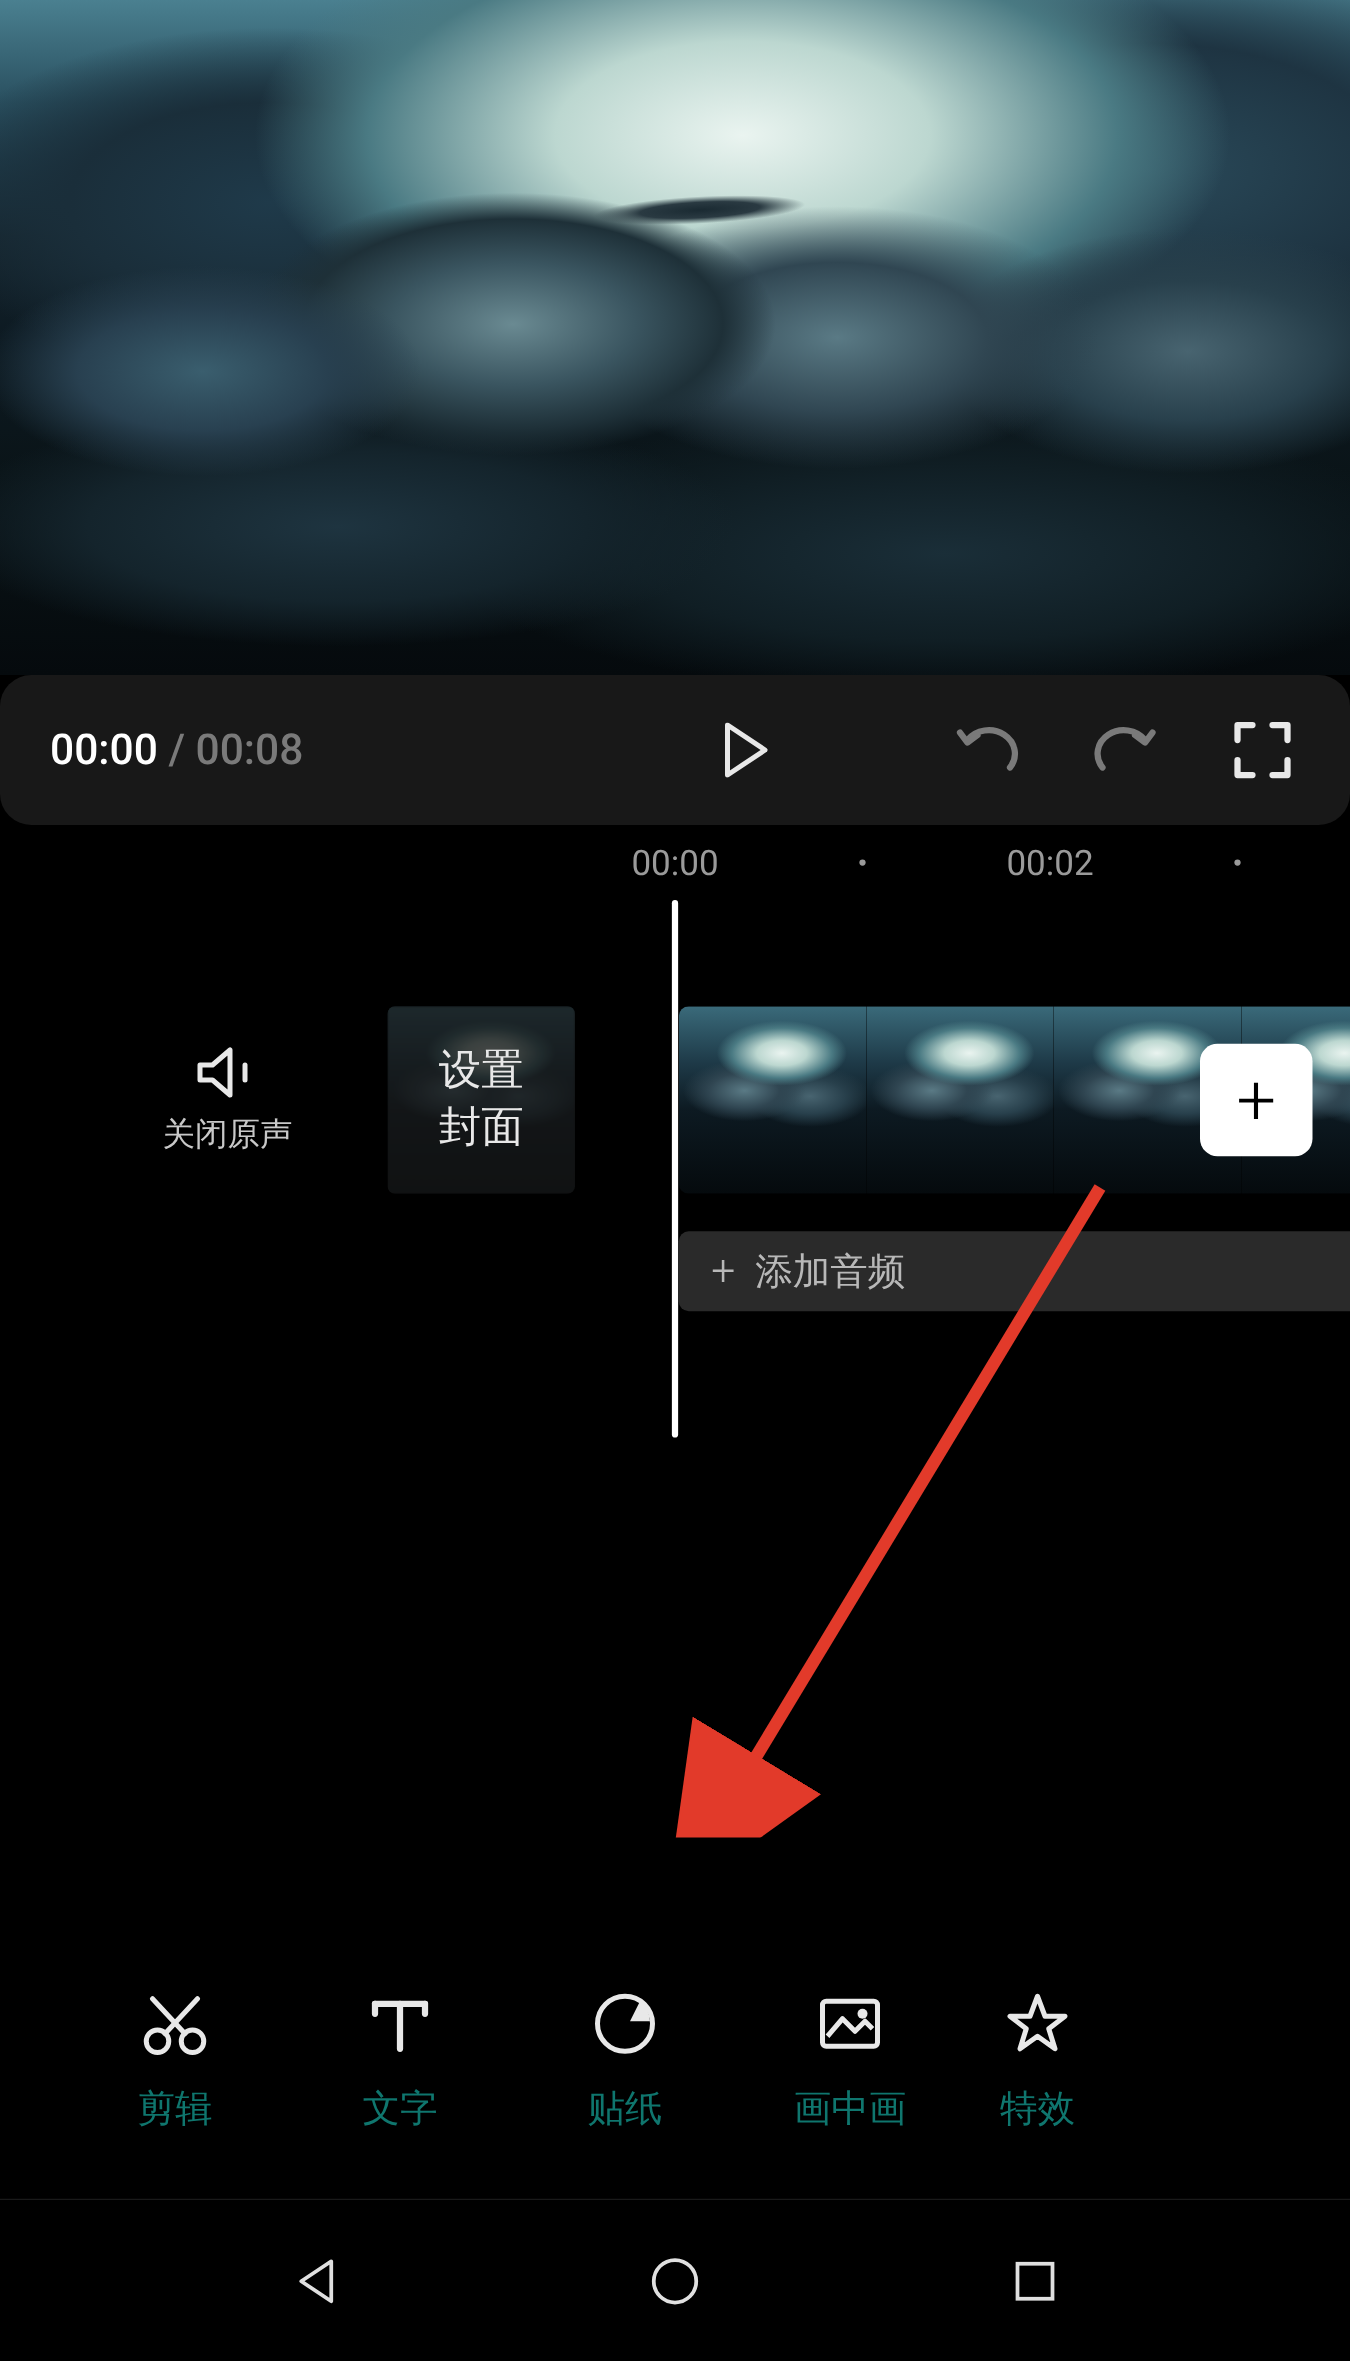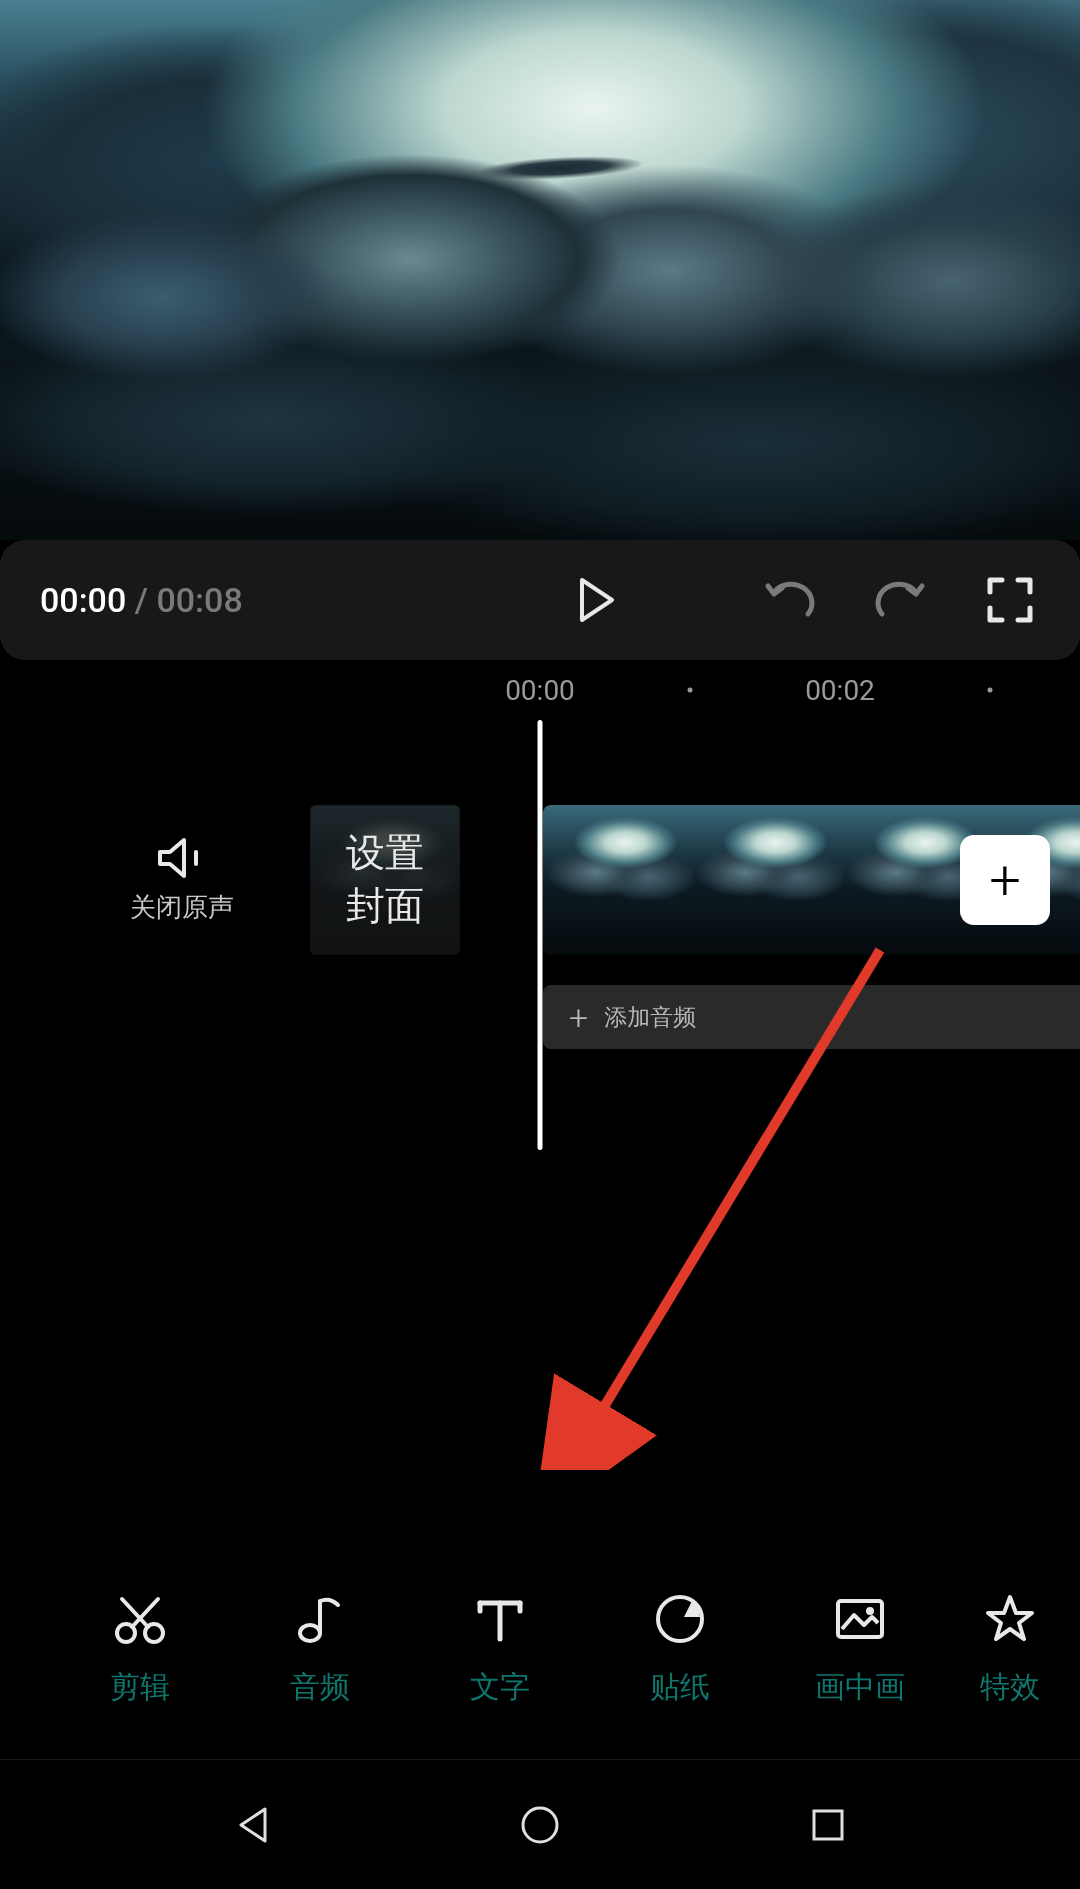--- a/index.html
+++ b/index.html
@@ -155,21 +155,21 @@
   .cover-tile .mini-clouds {
     position: absolute; inset: 0;
     filter: brightness(0.5) blur(1px);
   }
   .cover-tile .overlay {
     position: absolute; inset: 0;
     background: rgba(30,30,30,0.55);
   }
   .cover-label {
     position: relative;
-    font-size: 39px;
+    font-size: 34px;
     text-align: center;
     line-height: 1.35;
     color: #e8e8e8;
   }
 
   .clip-strip {
     position: absolute;
     left: 543px;
     height: 150px;
     display: flex;
@@ -223,21 +223,21 @@
     align-items: center;
     padding-left: 26px;
     gap: 16px;
     color: #b8b8b8;
   }
   .audio-plus {
     font-size: 34px;
     font-weight: 300;
   }
   .audio-label {
-    font-size: 23px;
+    font-size: 30px;
   }
 
   
   .anno-arrow {
     position: absolute;
     pointer-events: none;
     z-index: 20;
   }
 
   
@@ -397,29 +397,20 @@
       <svg width="56" height="56" viewBox="0 0 56 56">
         <circle cx="14" cy="42" r="9" fill="none" stroke="#e8e8e8" stroke-width="4"></circle>
         <circle cx="42" cy="42" r="9" fill="none" stroke="#e8e8e8" stroke-width="4"></circle>
         <line x1="20" y1="36" x2="46" y2="8" stroke="#e8e8e8" stroke-width="4" stroke-linecap="round"></line>
         <line x1="36" y1="36" x2="10" y2="8" stroke="#e8e8e8" stroke-width="4" stroke-linecap="round"></line>
       </svg>
     </div>
     <div class="tool-label">剪辑</div>
   </div>
 
-  <div class="tool-item">
-    <div class="tool-icon">
-      <svg width="56" height="56" viewBox="0 0 56 56">
-        <ellipse cx="18" cy="42" rx="10" ry="8" fill="none" stroke="#e8e8e8" stroke-width="4"></ellipse>
-        <path d="M28 42 V10 Q38 6 46 14" fill="none" stroke="#e8e8e8" stroke-width="4" stroke-linecap="round"></path>
-      </svg>
-    </div>
-    <div class="tool-label">音频</div>
-  </div>
 
   <div class="tool-item">
     <div class="tool-icon">
       <svg width="56" height="56" viewBox="0 0 56 56">
         <line x1="8" y1="12" x2="48" y2="12" stroke="#e8e8e8" stroke-width="5" stroke-linecap="round"></line>
         <line x1="28" y1="12" x2="28" y2="48" stroke="#e8e8e8" stroke-width="5" stroke-linecap="round"></line>
         <line x1="8" y1="12" x2="8" y2="20" stroke="#e8e8e8" stroke-width="5" stroke-linecap="round"></line>
         <line x1="48" y1="12" x2="48" y2="20" stroke="#e8e8e8" stroke-width="5" stroke-linecap="round"></line>
       </svg>
     </div>

